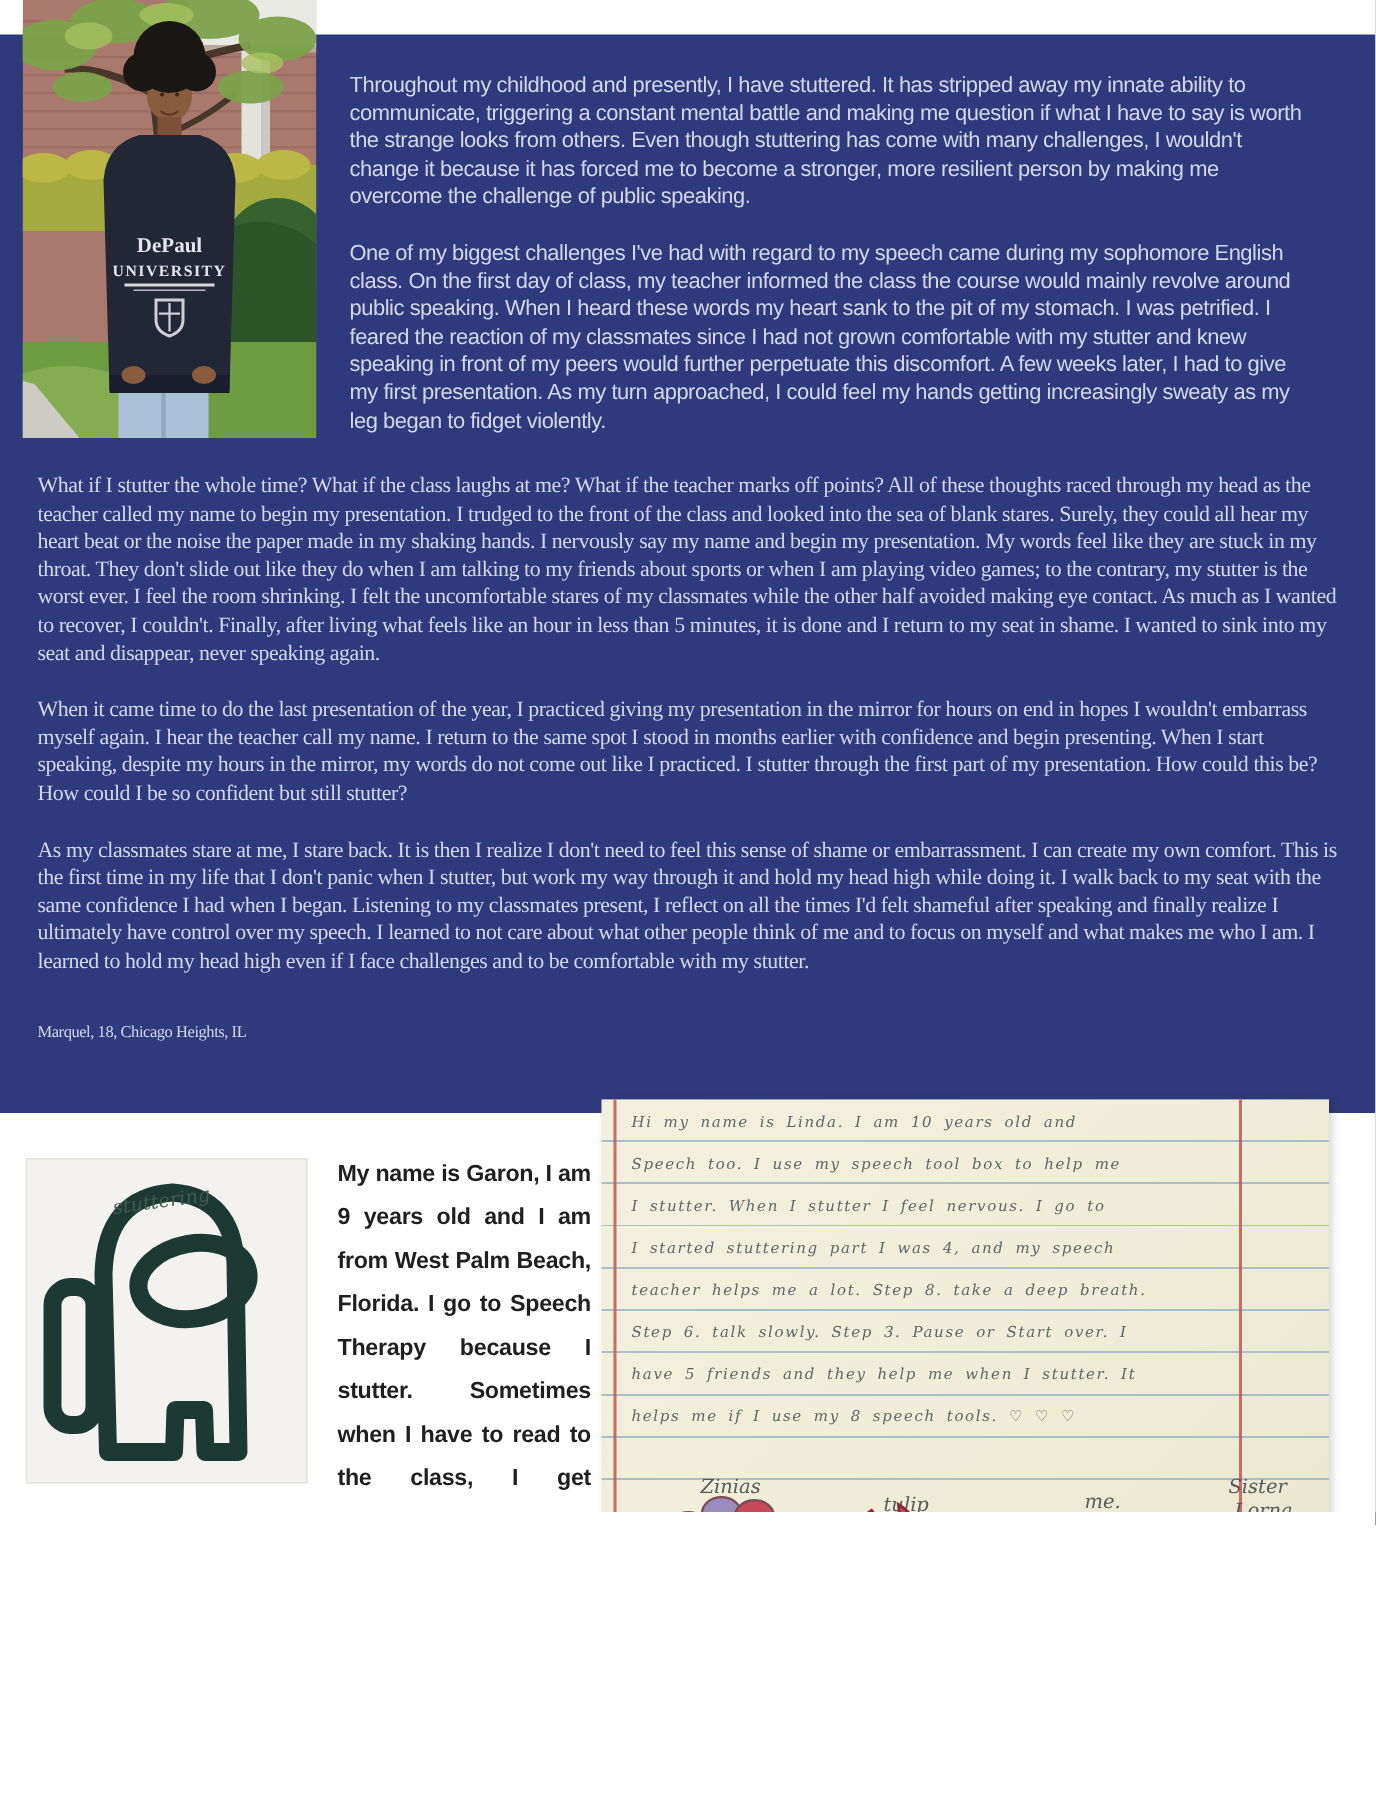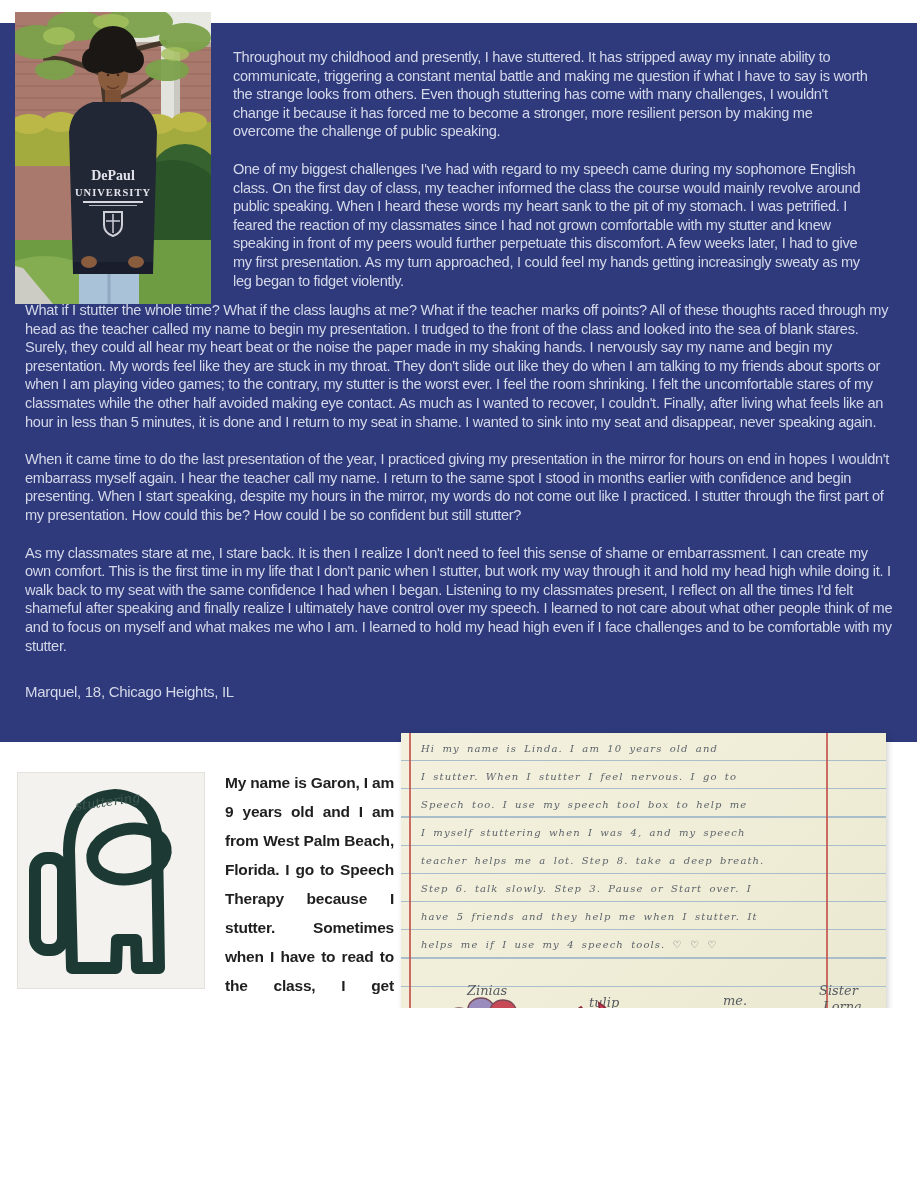--- a/index.html
+++ b/index.html
@@ -2,25 +2,25 @@
 <html><head>
 <meta charset="utf-8">
 <style>
   html,body{margin:0;padding:0;background:#ffffff;}
   .page{position:relative;width:917px;height:1008px;background:#ffffff;overflow:hidden;
         font-family:"Liberation Sans",sans-serif;}
   
   .blue-panel{position:absolute;left:0;top:23px;width:917px;height:719px;background:#2f3a7c;}
   .story-col{position:absolute;color:#d3d7e8;font-size:14.6px;line-height:18.6px;letter-spacing:-0.3px;}
   .side-col{left:233px;top:25px;width:644px;}
-  .full-col{left:25px;top:278px;width:868px;}
+  .full-col{left:25px;top:292px;width:868px;font-family:Liberation Serif, serif;}
   .story-col p{margin:0 0 19px 0;}
-  .attribution{color:#d3d7e8;font-size:15px;margin-top:28px;}
-  
-  .photo{position:absolute;left:15px;top:12px;width:196px;height:292px;overflow:hidden;}
+  .attribution{color:#d3d7e8;font-size:11px;margin-top:28px;}
+  
+  .photo{position:absolute;left:15px;top:0;width:196px;height:292px;overflow:hidden;}
   
   .garon{position:absolute;left:17px;top:768px;width:377px;color:#1f1f1f;}
   .garon-box{float:left;width:188px;height:217px;margin:4px 20px 18px 0;background:#f3f2ee;
              box-shadow:0 0 0 1px #e2e1db inset;position:relative;}
   .garon-text{font-weight:bold;font-size:15.5px;line-height:29px;letter-spacing:-0.2px;
               text-align:justify;margin:0;}
   .stutter-label{position:absolute;left:58px;top:22px;font-family:"DejaVu Serif",serif;
                  font-style:italic;font-size:13px;color:#3f5a52;transform:rotate(-8deg);}
   
   .letter{position:absolute;left:401px;top:733px;width:485px;height:448px;
@@ -149,27 +149,27 @@
     </div>
     <p class="garon-text">My name is Garon, I am 9 years old and I am from West Palm Beach, Florida. I go to Speech Therapy because I stutter. Sometimes when I have to read to the class, I get nervous. When I get nervous, I tell myself to use pausing because that is my favorite strategy to use. When I slow down when I talk, I stutter less. Stuttering is not a bad thing. If you stutter, you can accomplish anything you want and still be successful. Stuttering won't stop my dreams!</p>
 
   </div>
 
   <div class="letter">
     <div class="margin-line margin-left"></div>
     <div class="margin-line margin-right"></div>
     <div class="hw">
       <div>Hi my name is Linda. I am 10 years old and</div>
+      <div>Speech too. I use my speech tool box to help me</div>
       <div>I stutter. When I stutter I feel nervous. I go to</div>
-      <div>Speech too. I use my speech tool box to help me</div>
-      <div>I myself stuttering when I was 4, and my speech</div>
+      <div>I started stuttering part I was 4, and my speech</div>
       <div>teacher helps me a lot. Step 8. take a deep breath.</div>
       <div>Step 6. talk slowly. Step 3. Pause or Start over. I</div>
       <div>have 5 friends and they help me when I stutter. It</div>
-      <div>helps me if I use my 4 speech tools. ♡ ♡ ♡</div>
+      <div>helps me if I use my 8 speech tools. ♡ ♡ ♡</div>
     </div>
     <svg class="letter-draw" width="485" height="210" viewBox="0 0 485 210">
 
       <text x="66" y="24" class="svg-label">Zinias</text>
       <g>
         <path d="M88,96 Q84,150 80,198" stroke="#9fbf4d" stroke-width="5" fill="none"></path>
         <path d="M85,140 Q62,146 56,160 Q74,158 85,150 Z" fill="#a8c557"></path>
         <path d="M83,168 Q102,172 108,184 Q92,184 82,176 Z" fill="#a8c557"></path>
         <g stroke="#7a4a56" stroke-width="1.5">
           <ellipse cx="58" cy="48" rx="13" ry="11" fill="#c94a57"></ellipse>

